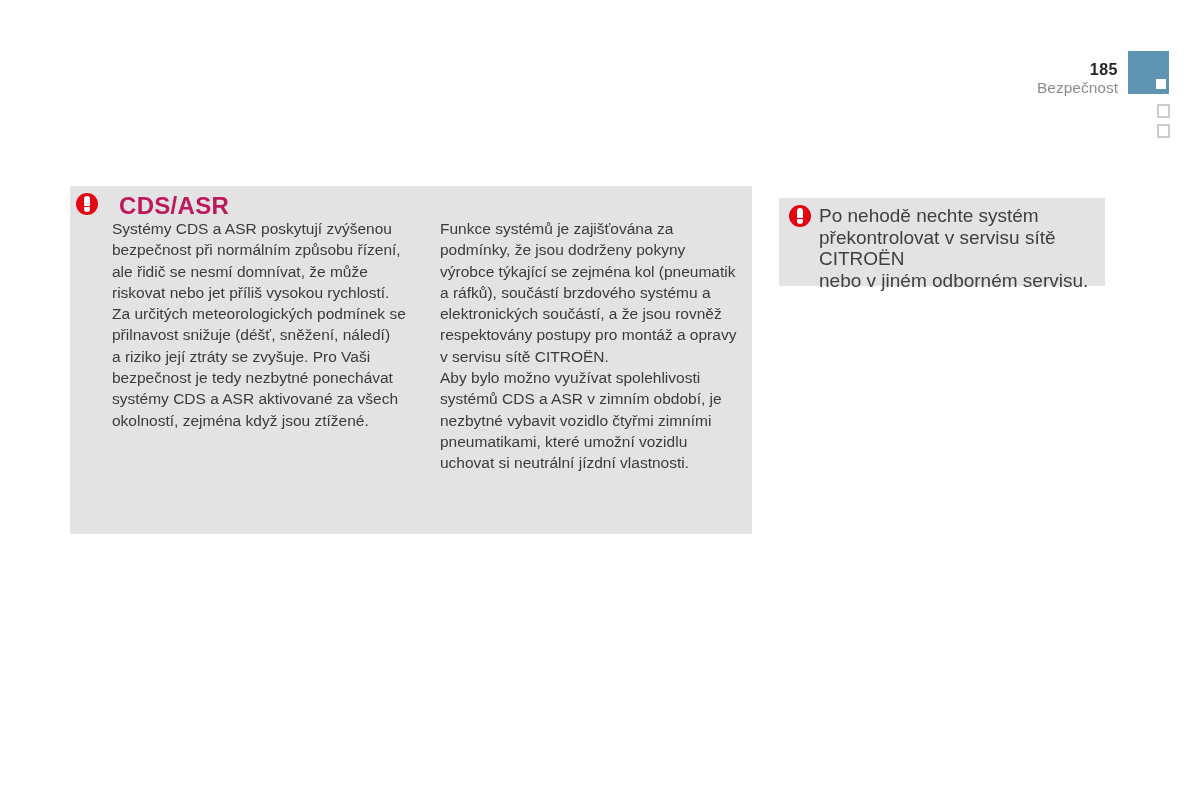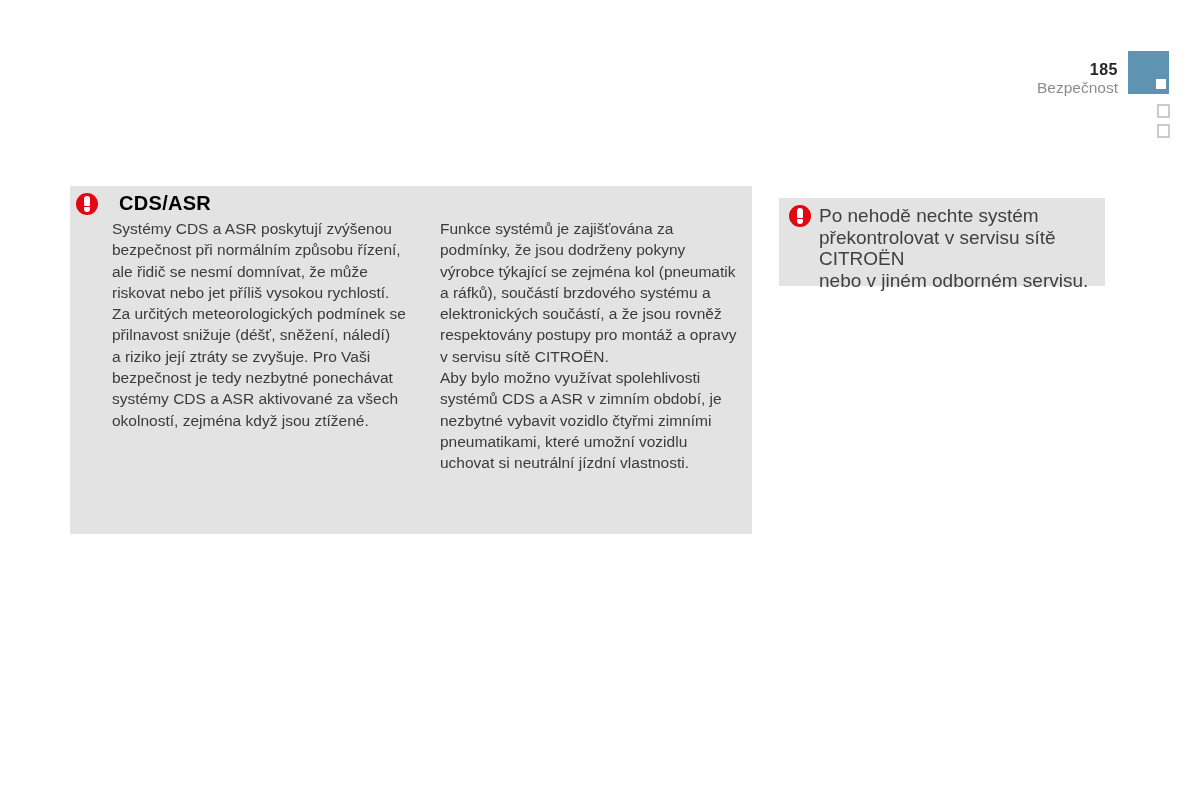--- a/index.html
+++ b/index.html
@@ -60,21 +60,21 @@
 
   
   .main-box {
     position: absolute; left: 70px; top: 174px;
     width: 682px; height: 348px;
     background: #e3e3e3;
   }
   .main-box .warn-icon { left: 6px; top: 7px; }
   .panel-title {
     position: absolute; left: 49px; top: 6px;
-    font-size: 20px; font-weight: bold; color: #000000;
+    font-size: 24px; font-weight: bold; color: #be185d;
     letter-spacing: 0.3px;
   }
   .textcol {
     position: absolute; top: 32px;
     font-size: 15.5px; line-height: 21.3px;
     color: #3b3b3b;
     white-space: pre-line;
   }
   .col1 { left: 42px;  width: 315px; }
   .col2 { left: 370px; width: 320px; }

